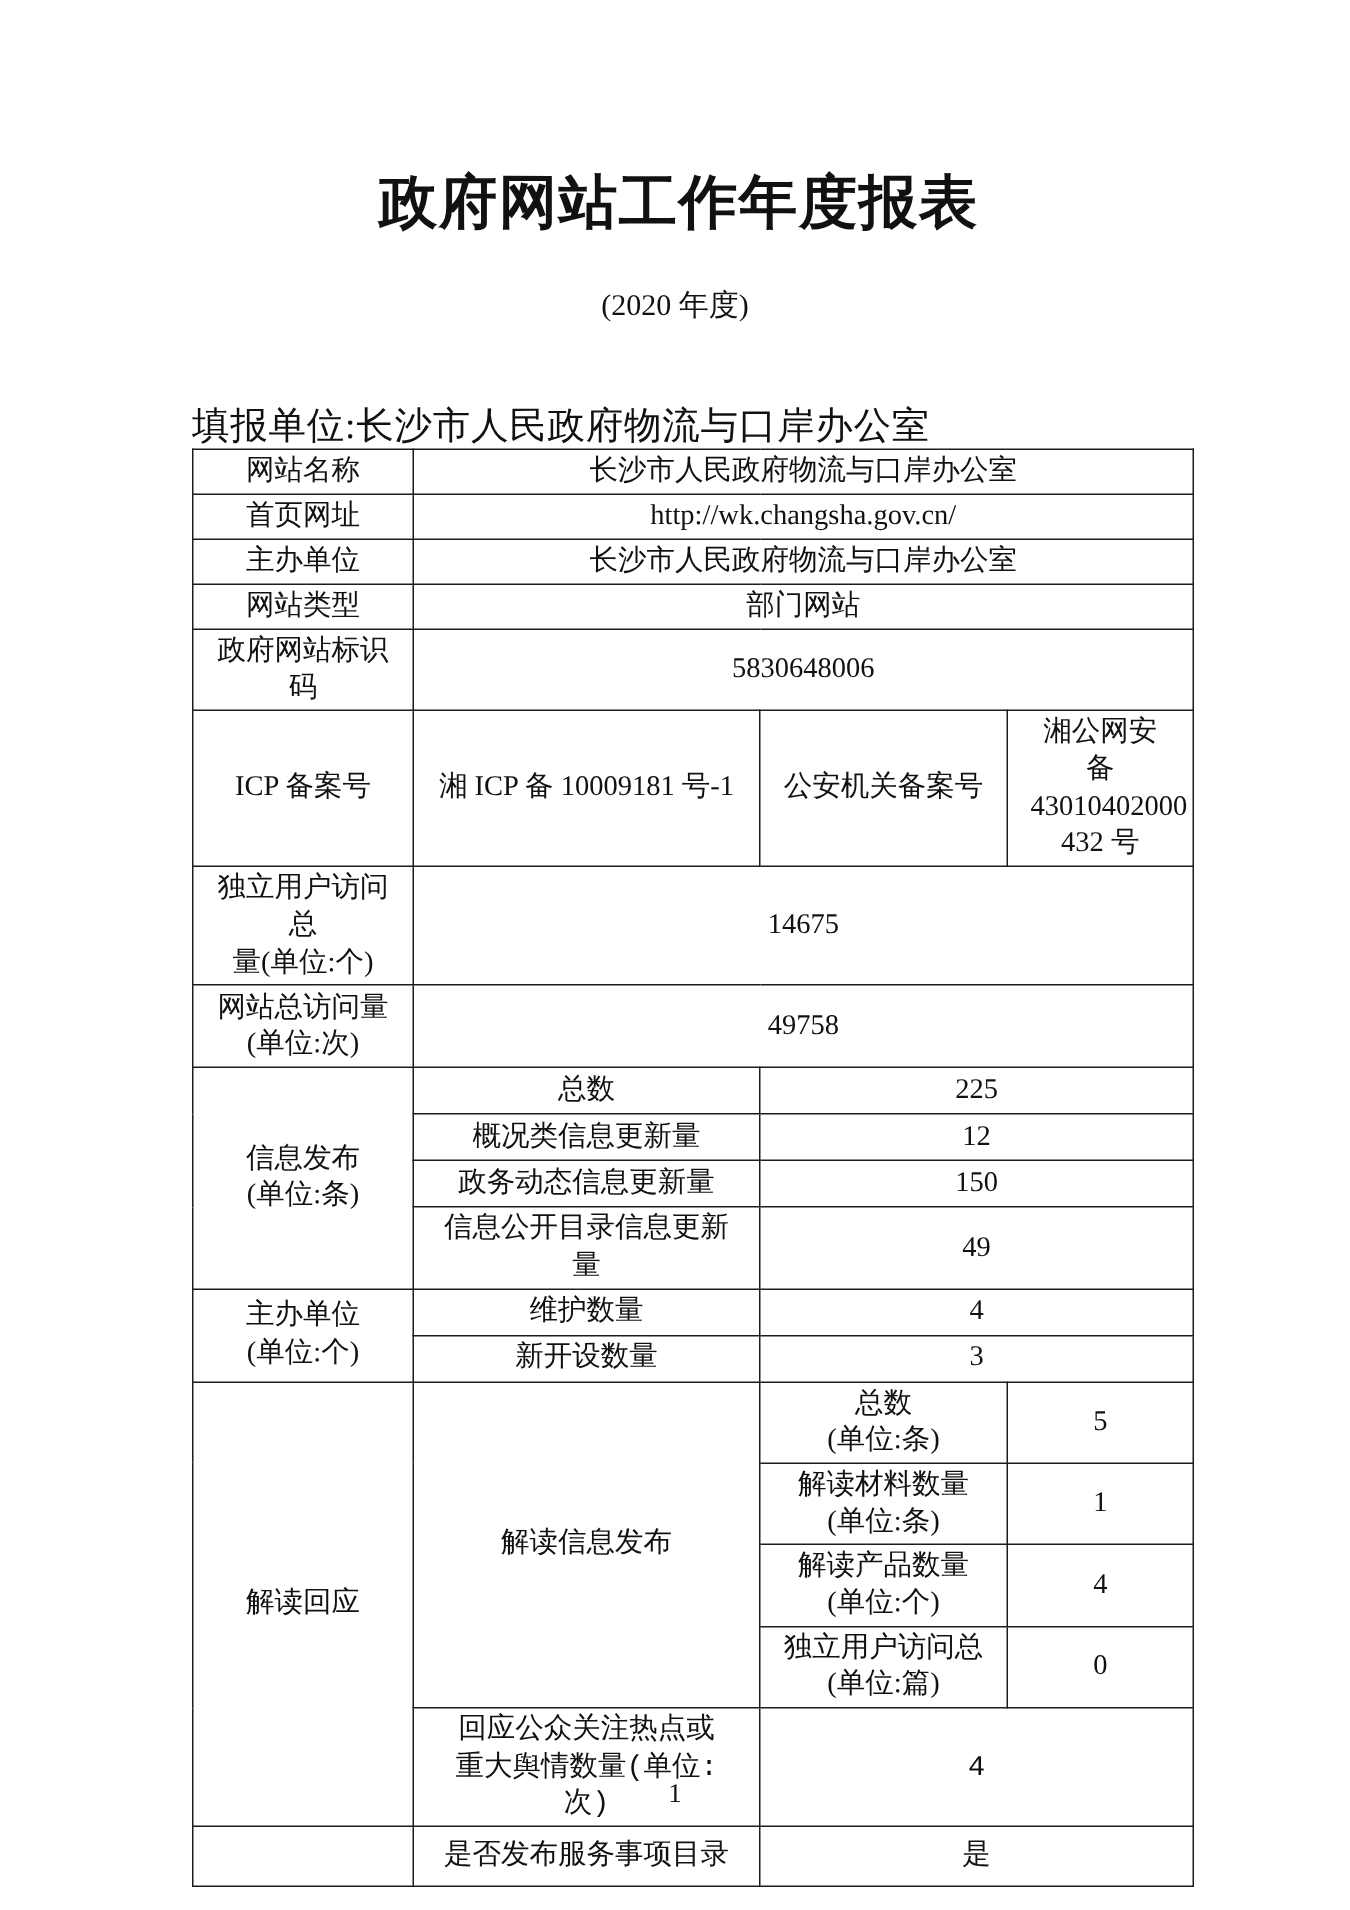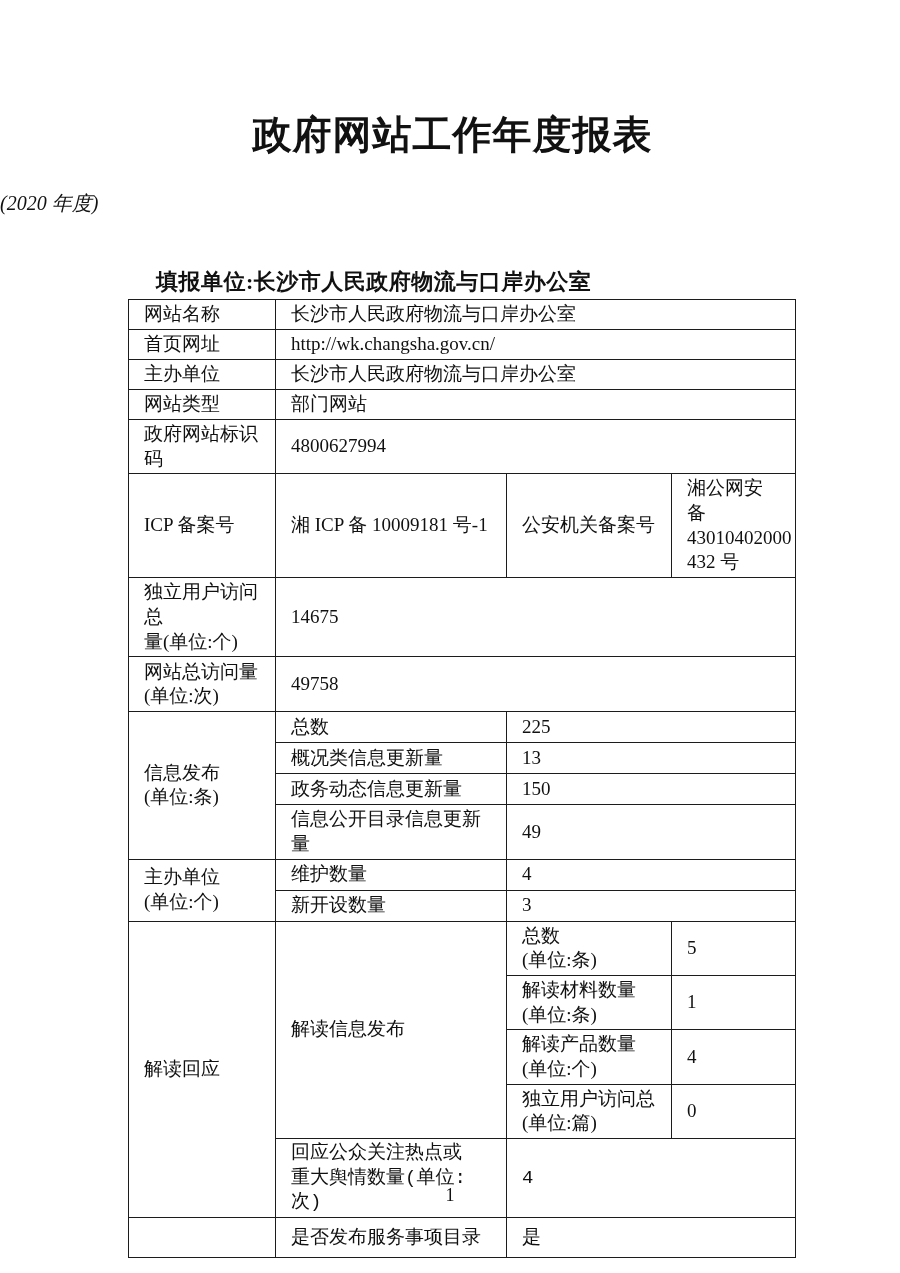--- a/index.html
+++ b/index.html
@@ -12,35 +12,35 @@
     position: relative;
     overflow: hidden;
   }
   .doc-title {
     position: absolute; top: 108px; left: 0; width: 868px;
     margin: 0; text-align: center;
     font-size: 39px; font-weight: 700; letter-spacing: 1px; padding-left: 37px;
   }
   .doc-subtitle {
     position: absolute; top: 190px; left: 0; width: 900px;
-    font-size: 20px; font-style: italic;
+    text-align: center; font-size: 20px;
   }
   .reporting-unit {
     position: absolute; top: 267px; left: 128px;
-    font-size: 22px; font-weight: 700; letter-spacing: 0.5px; margin-left: 28px;
+    font-size: 25px; font-weight: 400; letter-spacing: 0.5px;
   }
   table.report {
     position: absolute; top: 299px; left: 128px;
     width: 667px; table-layout: fixed;
     border-collapse: collapse;
     font-size: 19px;
   }
   table.report td {
     border: 1.5px solid #1c1c1c;
-    text-align: left; vertical-align: middle;
+    text-align: center; vertical-align: middle;
     padding: 2px 15px;
     line-height: 1.3;
     white-space: pre-line;
     overflow: hidden;
   }
   tr.h30 { height: 30px; }
   tr.h85 { height: 85px; }
   tr.h55 { height: 55px; }
   tr.h31 { height: 31px; }
   tr.h52 { height: 52px; }
@@ -86,21 +86,21 @@
       <td colspan="3">长沙市人民政府物流与口岸办公室</td>
     </tr>
 
     <tr class="h30">
       <td>网站类型</td>
       <td colspan="3">部门网站</td>
     </tr>
 
     <tr class="h30">
       <td>政府网站标识码</td>
-      <td colspan="3">4800627994</td>
+      <td colspan="3">5830648006</td>
     </tr>
 
     <tr class="h85">
       <td>ICP 备案号</td>
       <td>湘 ICP 备 10009181 号-1</td>
       <td>公安机关备案号</td>
       <td>湘公网安备
 43010402000
 432 号</td>
     </tr>
@@ -118,21 +118,21 @@
     </tr>
 
     <tr class="h31">
       <td rowspan="4">信息发布
 (单位:条)</td>
       <td>总数</td>
       <td colspan="2">225</td>
     </tr>
     <tr class="h31">
       <td>概况类信息更新量</td>
-      <td colspan="2">13</td>
+      <td colspan="2">12</td>
     </tr>
     <tr class="h31">
       <td>政务动态信息更新量</td>
       <td colspan="2">150</td>
     </tr>
     <tr class="h31">
       <td>信息公开目录信息更新量</td>
       <td colspan="2">49</td>
     </tr>
 

